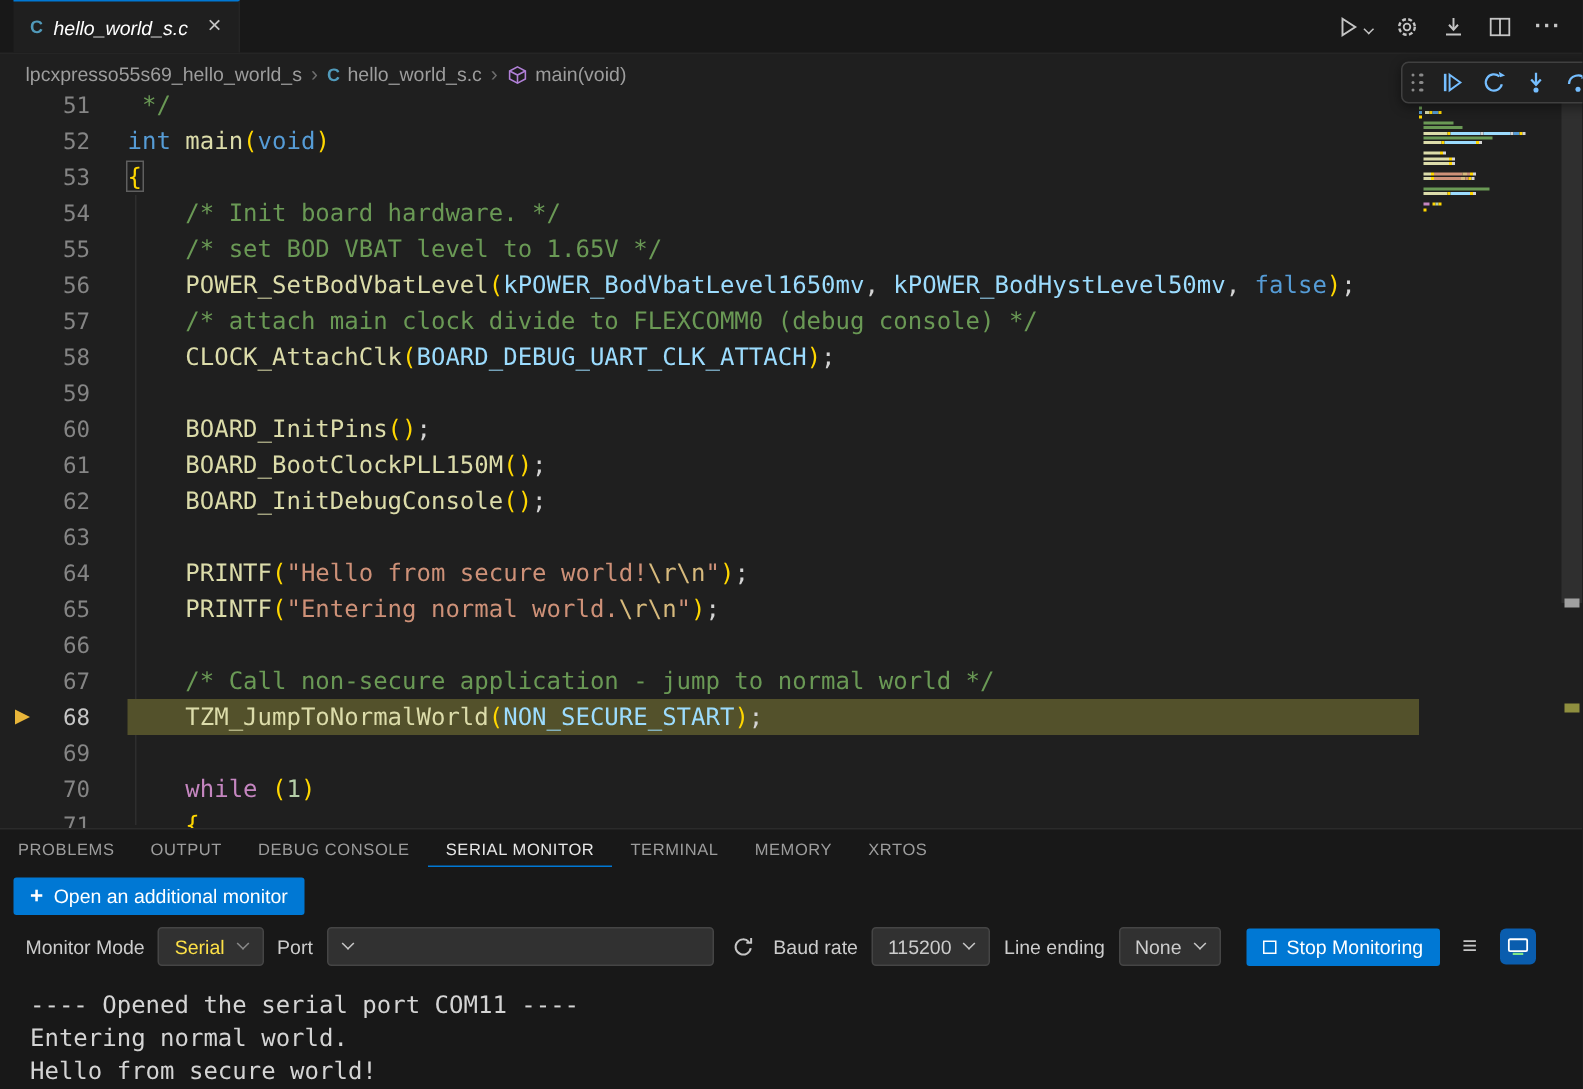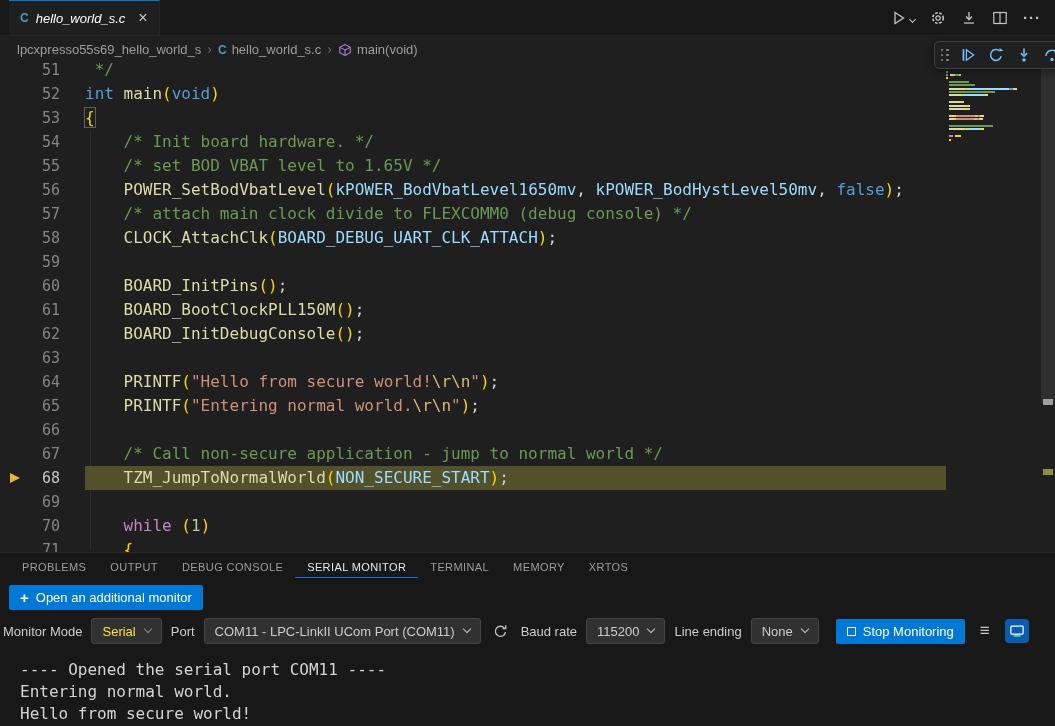--- a/index.html
+++ b/index.html
@@ -56,31 +56,31 @@
   .debug-toolbar{position:absolute;top:41px;right:-16px;height:28px;display:flex;align-items:center;
     gap:4px;background:#202020;border:1px solid #404040;border-radius:5px;padding:0 6px;z-index:10;
     box-shadow:0 2px 8px rgba(0,0,0,.45)}
   .grip{display:grid;grid-template-columns:3px 3px;gap:2.5px;margin-right:3px}
   .grip i{width:2.5px;height:2.5px;background:#8a8a8a;border-radius:50%}
   .dbg-btn{width:24px;height:24px;display:flex;align-items:center;justify-content:center;
     border-radius:4px;cursor:pointer}
 
   
   .panel{height:174px;background:#181818;border-top:1px solid #2b2b2b}
-  .panel-tabs{display:flex;height:27px;padding-left:10px;align-items:center}
+  .panel-tabs{display:flex;height:27px;align-items:center}
   .ptab{padding:6px 12px 5px;font-size:11px;letter-spacing:0.4px;color:#9d9d9d;cursor:pointer}
   .ptab.active{color:#e7e7e7;box-shadow:inset 0 -1px 0 #0078d4}
 
   .monitor-btn-row{padding:5px 9px 6px}
   .btn-blue{display:inline-flex;align-items:center;gap:7px;height:25px;padding:0 11px;
     background:#0078d4;color:#fff;font-size:13px;border:none;border-radius:2px;cursor:pointer;
     font-family:"Liberation Sans",sans-serif}
   .plus{font-size:15px;line-height:1;font-weight:bold}
 
-  .controls-row{display:flex;align-items:center;gap:9px;padding:2px 3px 8px;font-size:13px;color:#cccccc}
+  .controls-row{display:flex;align-items:center;gap:9px;padding:2px 17px 8px;font-size:13px;color:#cccccc}
   .dd{display:flex;align-items:center;gap:9px;height:26px;padding:0 10px;background:#313131;
     border:1px solid #454545;border-radius:3px;cursor:pointer;flex:none}
   .dd.port{min-width:258px;justify-content:space-between}
   .dd.disabled{color:#fde047}
   .chev{width:6px;height:6px;border-right:1.3px solid #c8c8c8;border-bottom:1.3px solid #c8c8c8;
     transform:rotate(45deg);margin-top:-4px;flex:none}
   .dd.disabled .chev{border-color:#8a8a8a}
   .icon-btn{display:flex;align-items:center;justify-content:center;width:22px;height:22px;
     color:#c5c5c5;cursor:pointer;flex:none}
   .icon-btn.clear{font-size:17px}
@@ -355,21 +355,20 @@
 
     <div class="controls-row">
       <span class="ctl-label">Monitor Mode</span>
       <div class="dd disabled">
         <span>Serial</span>
         <span class="chev"></span>
       </div>
 
       <span class="ctl-label">Port</span>
       <div class="dd port">
-        <span>COM11 - LPC-LinkII UCom Port (COM11)</span>
         <span class="chev"></span>
       </div>
       <span class="icon-btn">
         <svg width="15" height="15" viewBox="0 0 16 16">
             <path d="M13.3 8.6 A5.4 5.4 0 1 1 12 4.2" fill="none" stroke="#c5c5c5" stroke-width="1.4"></path>
             <path d="M13.6 1.4 v3.4 h-3.4" fill="none" stroke="#c5c5c5" stroke-width="1.4"></path>
           </svg>
       </span>
 
       <span class="ctl-label">Baud rate</span>

